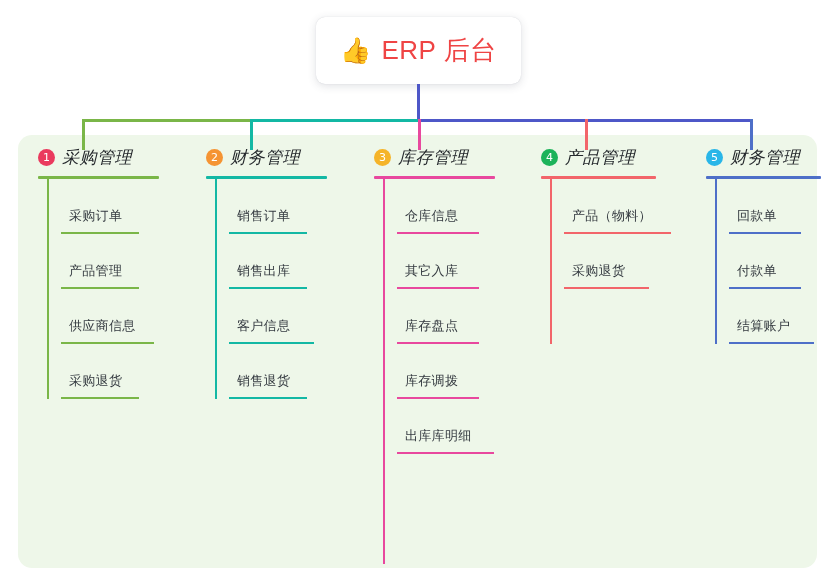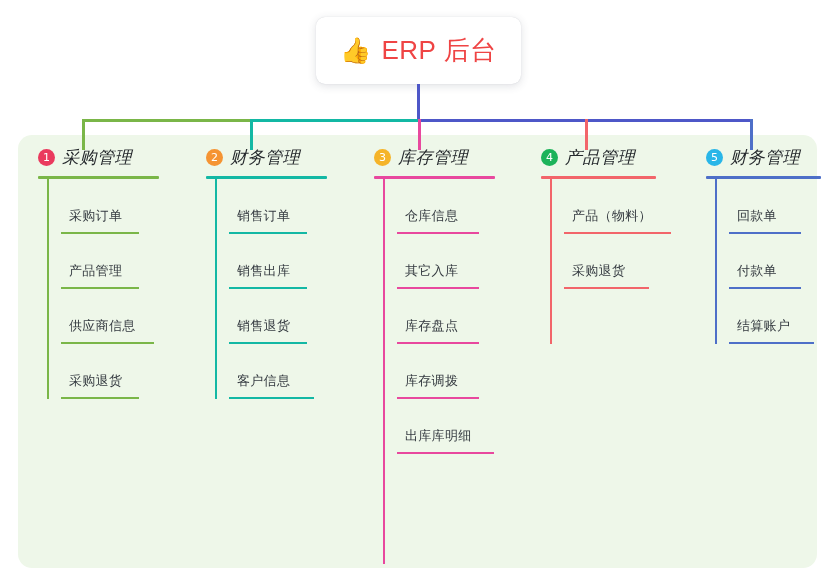--- a/index.html
+++ b/index.html
@@ -185,27 +185,27 @@
         <div class="spine" style="background: rgb(19, 184, 164); height: 220px;"></div>
         <div class="item">
           <span class="item-label">销售订单</span>
           <div class="item-rule" style="width: 78px; background: rgb(19, 184, 164);"></div>
         </div>
         <div class="item">
           <span class="item-label">销售出库</span>
           <div class="item-rule" style="width: 78px; background: rgb(19, 184, 164);"></div>
         </div>
         <div class="item">
+          <span class="item-label">客户信息</span>
+          <div class="item-rule" style="width: 85px; background: rgb(19, 184, 164);"></div>
+        </div>
+        <div class="item">
           <span class="item-label">销售退货</span>
           <div class="item-rule" style="width: 78px; background: rgb(19, 184, 164);"></div>
         </div>
-        <div class="item">
-          <span class="item-label">客户信息</span>
-          <div class="item-rule" style="width: 85px; background: rgb(19, 184, 164);"></div>
-        </div>
       </div>
     </div>
     <div class="column" style="left: 374px;">
       <div class="col-head">
         <span class="badge" style="background: rgb(245, 180, 41);">3</span>
         <span class="col-title">库存管理</span>
       </div>
       <div class="head-rule" style="width: 121px; background: rgb(232, 72, 158);"></div>
       <div class="items">
         <div class="spine" style="background: rgb(232, 72, 158); height: 385px;"></div>

